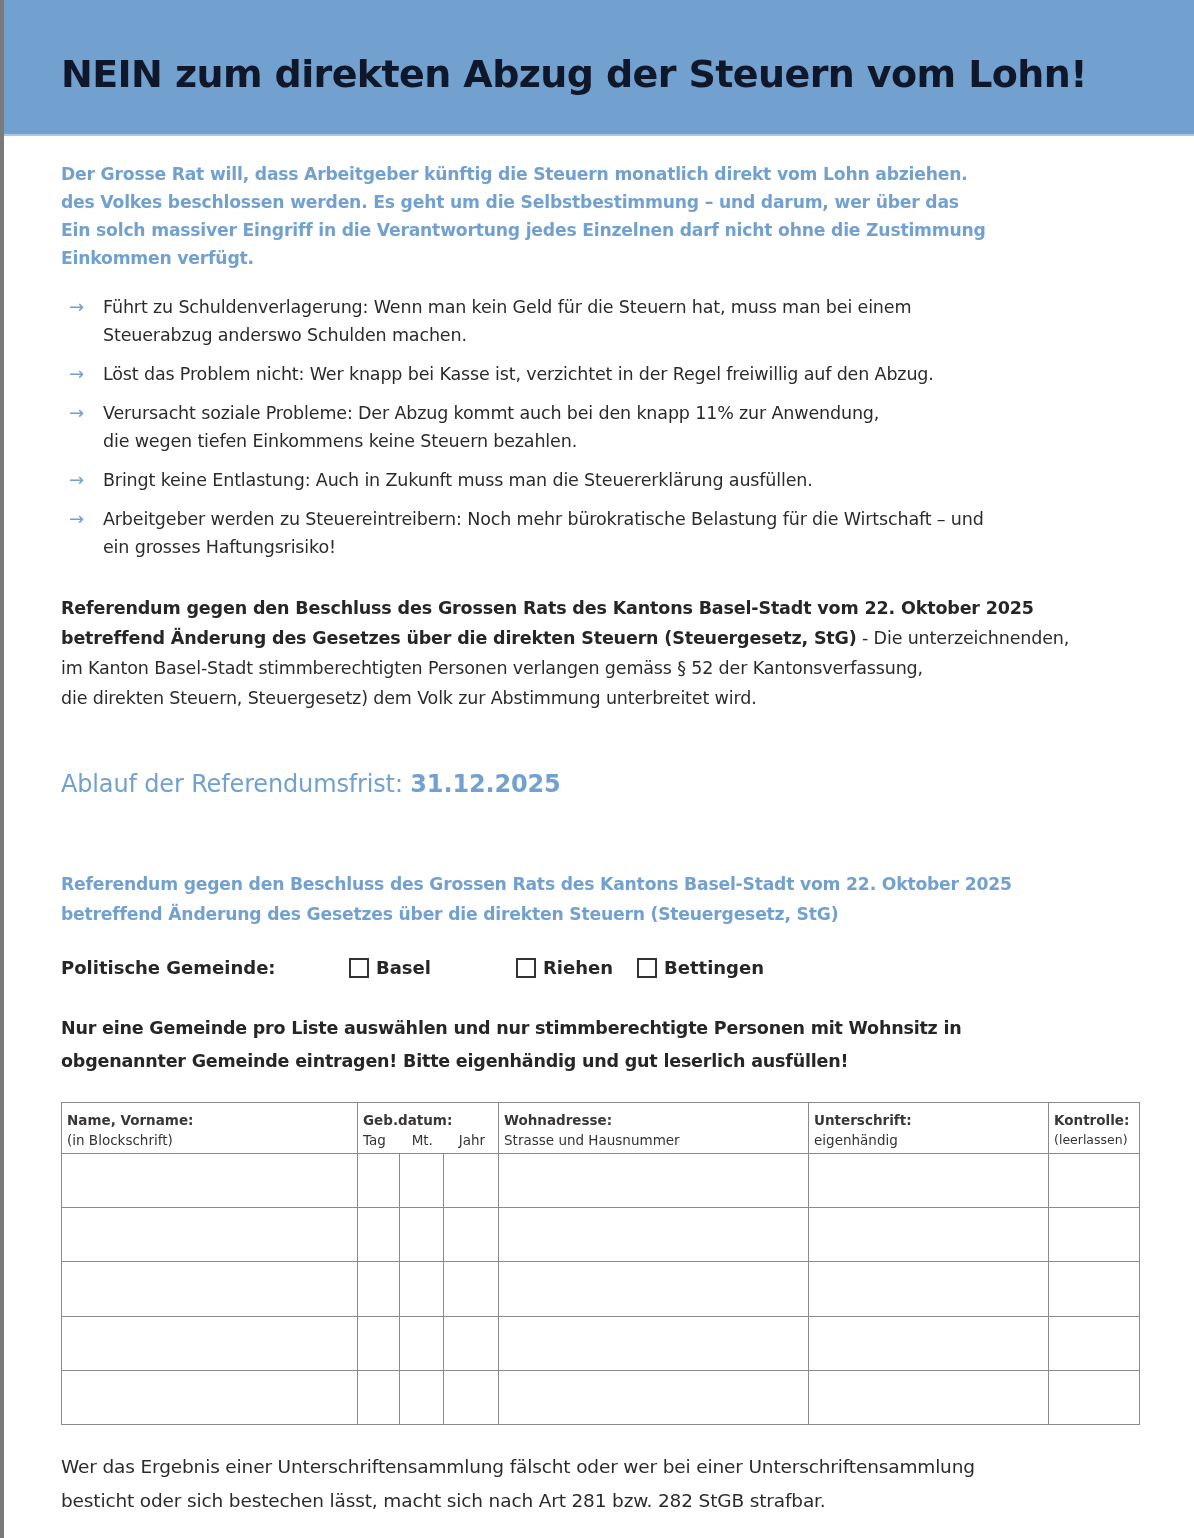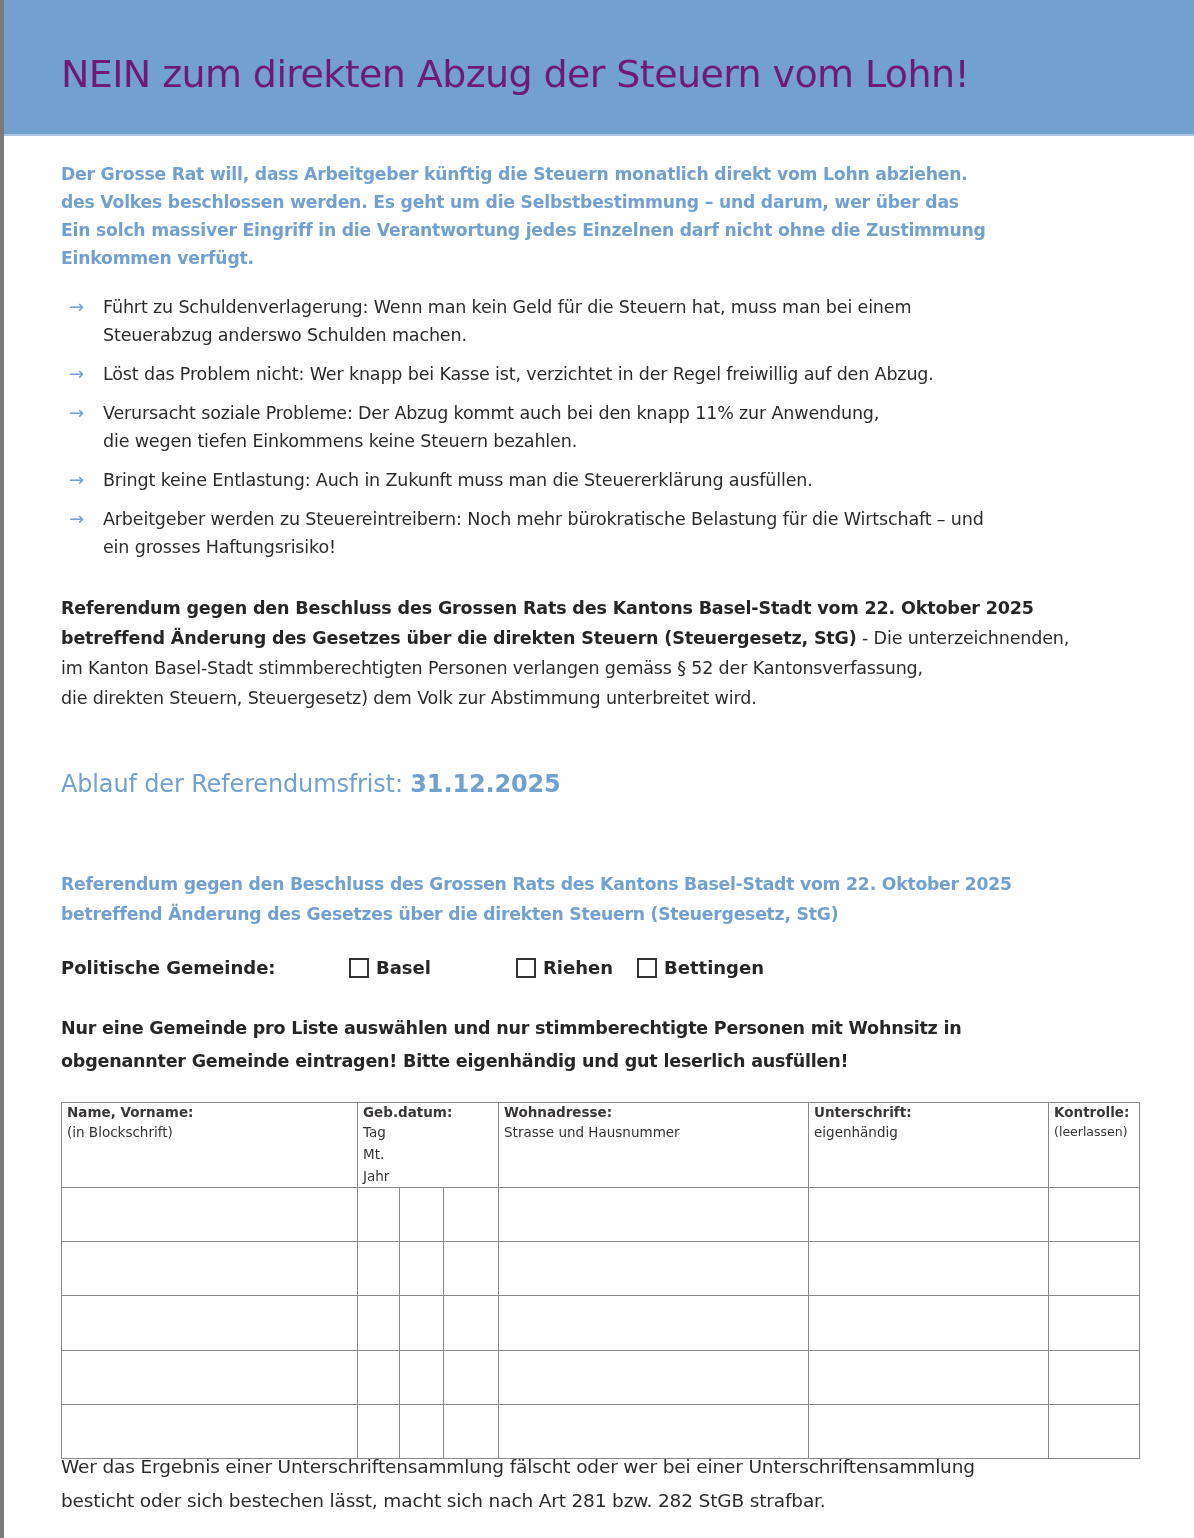--- a/index.html
+++ b/index.html
@@ -14,24 +14,24 @@
       background: #7a7a7a;
     }
     .header {
       position: absolute; left: 4px; top: 0; width: 1190px; height: 136px;
       background: #72a0cf;
       border-bottom: 2px solid #a9c6e4;
     }
     .header h1 {
       position: absolute; left: 57px; top: 52px;
       font-family: "DejaVu Sans", sans-serif;
-      font-weight: normal;
+      font-weight: bold;
       font-size: 38px;
       letter-spacing: -0.6px;
-      color: #701a75;
+      color: #0f172a;
       white-space: nowrap;
     }
     .intro {
       position: absolute; left: 61px; top: 160px; width: 1000px;
       color: #72a0cf;
       font-weight: bold;
       font-size: 17.2px;
       line-height: 28px;
       letter-spacing: -0.2px;
     }
@@ -96,27 +96,27 @@
       position: absolute; left: 61px; top: 1102px;
       width: 1078px;
       border-collapse: collapse;
       table-layout: fixed;
     }
     table.sig td, table.sig th {
       border: 1.5px solid #8a8a8a;
     }
     table.sig th {
       height: 51px; text-align: left; vertical-align: top;
-      padding: 0 5px 0 5px;
+      padding: 8px 5px 0 5px;
       font-weight: normal; font-size: 13.5px; color: #333;
     }
     table.sig th .hd { display: block; font-weight: bold; font-size: 13.5px; line-height: 18px; color: #3a3636; }
     table.sig th .sub { display: block; font-size: 13.5px; line-height: 22px; white-space: nowrap; }
     table.sig th .sub.small { font-size: 12.5px; }
-    table.sig th .datesub { display: flex; justify-content: space-between; padding-right: 8px; font-size: 13.5px; line-height: 22px; flex-direction: column; }
+    table.sig th .datesub { display: flex; justify-content: space-between; padding-right: 8px; font-size: 13.5px; line-height: 22px; }
     table.sig td { height: 54.2px; }
     .footer {
       position: absolute; left: 61px; top: 1450px; width: 1100px;
       font-size: 18.5px; line-height: 34px; color: #2b2b2b; letter-spacing: -0.15px;
     }
     .footer .line { display: block; white-space: nowrap; }
   </style>
 </head>
 <body>
 

